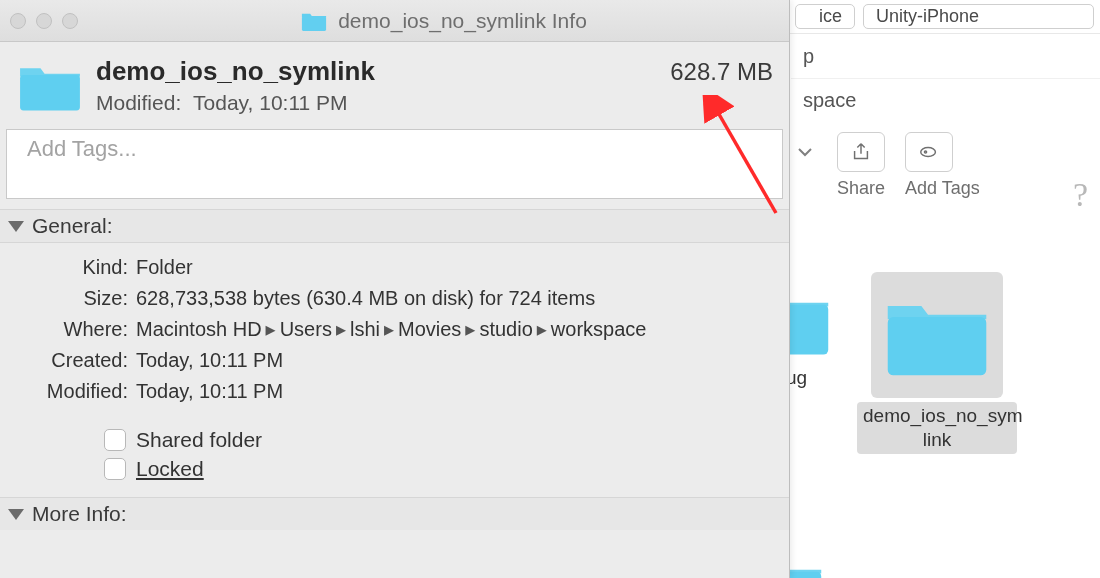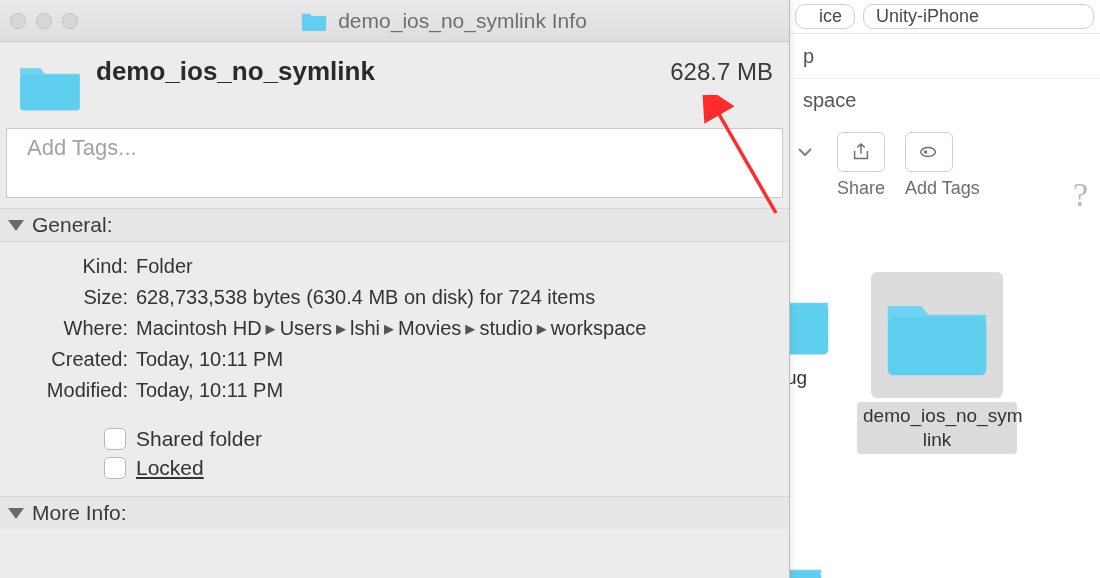--- a/index.html
+++ b/index.html
@@ -27,21 +27,21 @@
     .finder-tabs {
       display: flex;
       gap: 8px;
       padding: 4px 6px;
       border-bottom: 1px solid #e8e8e8;
       height: 34px;
       align-items: stretch;
     }
     .finder-tab {
       border: 1px solid #cfcfcf;
-      border-radius: 10px;
+      border-radius: 5px;
       background: #fff;
       font-size: 18px;
       color: #4a4a4a;
       padding: 9px 12px;
       display: flex;
       align-items: center;
       white-space: nowrap;
       overflow: hidden;
     }
     .finder-tab.left { flex: 0 0 60px; justify-content: flex-end; }
@@ -360,20 +360,24 @@
     </div>
   </div>
 
   <div class="header-block">
     <svg class="folder-svg big-folder" width="68" height="56" viewBox="0 0 100 80">
       <path class="tab" d="M6 14 h30 l6 8 h52 v4 H6 z"></path>
       <rect class="body" x="6" y="24" width="88" height="52" rx="5"></rect>
     </svg>
     <div class="hdr-text">
       <div class="hdr-name">demo_ios_no_symlink</div>
+      <div class="hdr-mod">
+        <span>Modified:</span>
+        <span style="margin-left:6px">Today, 10:11 PM</span>
+      </div>
     </div>
     <div class="hdr-size">628.7 MB</div>
   </div>
 
   <div class="tags-field">
     <span>Add Tags...</span>
   </div>
 
   <div class="section-head">
     <div class="dis-tri"></div>

